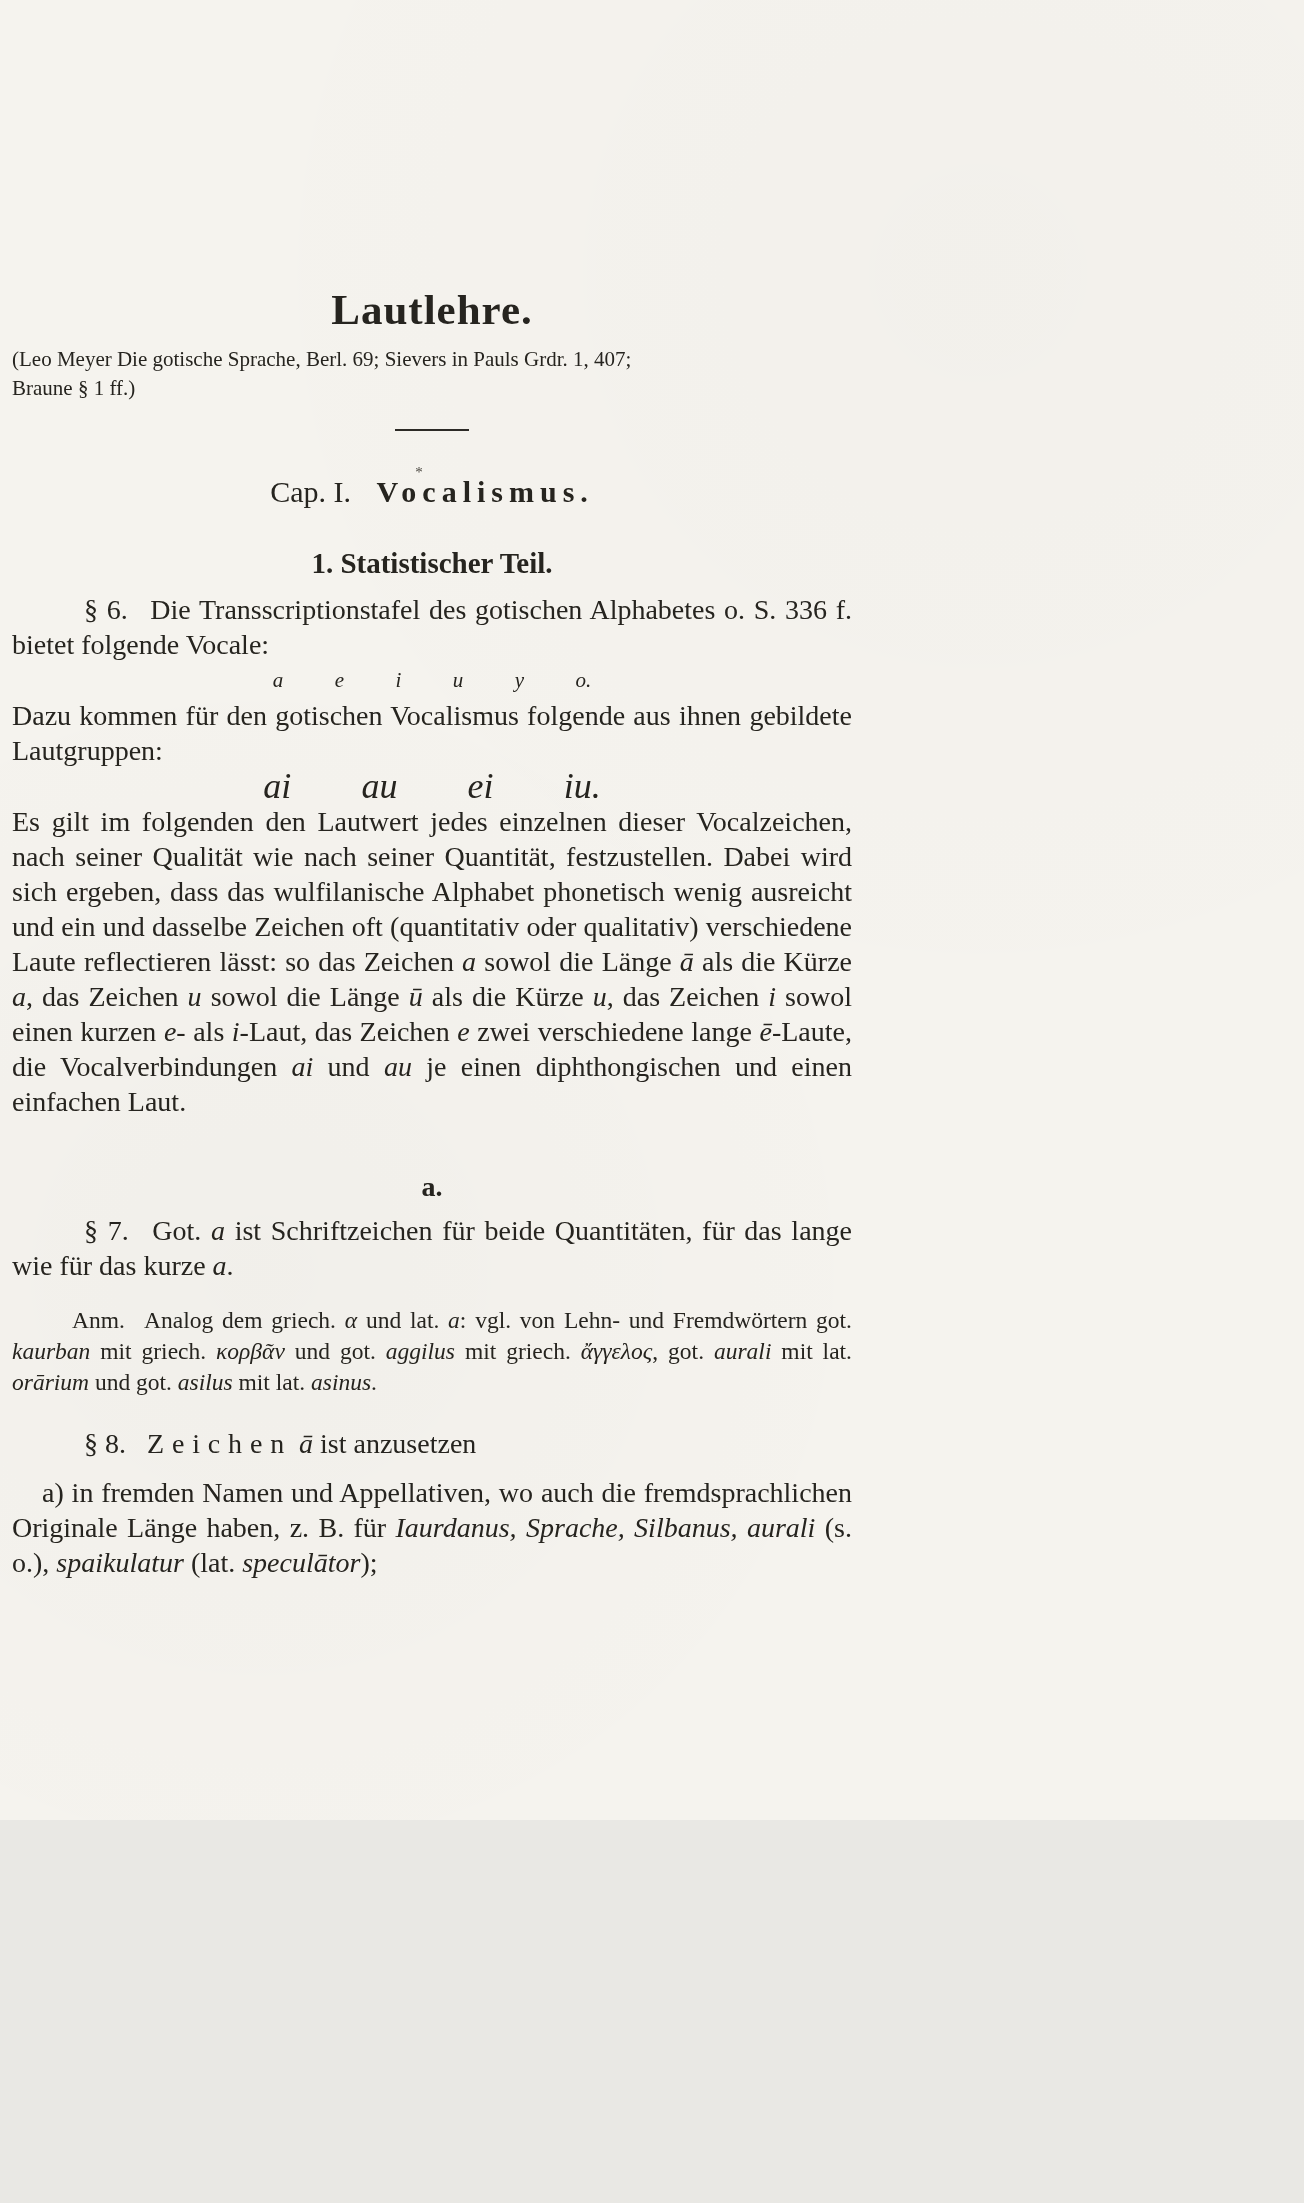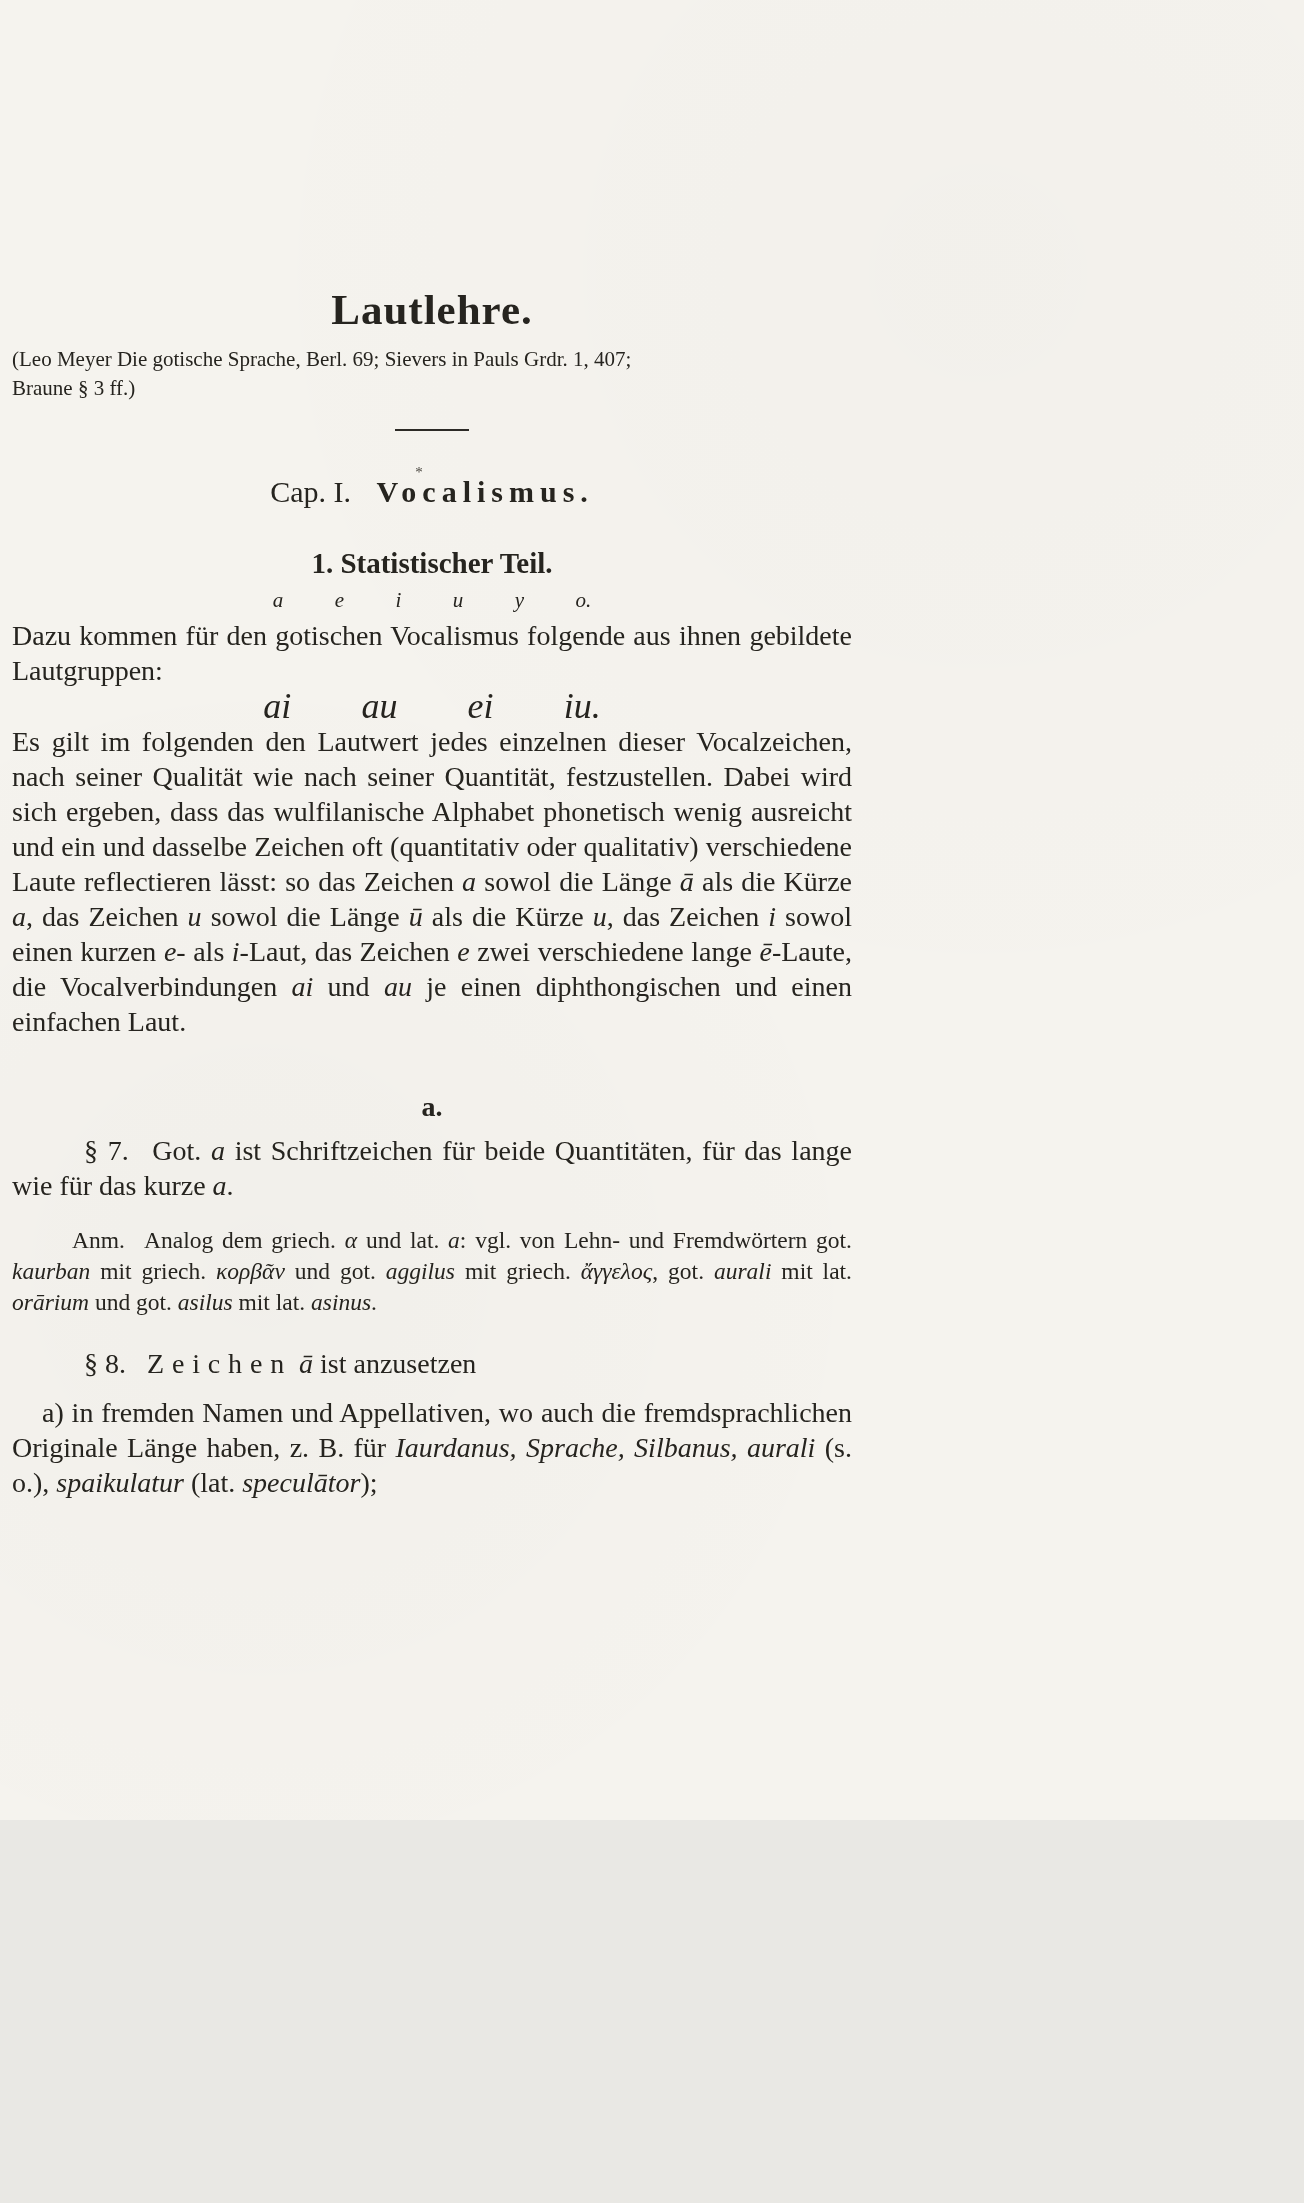--- a/index.html
+++ b/index.html
@@ -111,33 +111,34 @@
 </head>
 <body>
 
 <div class="scan-page">
   <div class="content">
 
     <div class="page-title">Lautlehre.</div>
 
     <div class="citation">
       <div>(Leo Meyer Die gotische Sprache, Berl. 69; Sievers in Pauls Grdr. 1, 407;</div>
-      <div>Braune § 3 ff.)</div>
+      <div>Braune § 1 ff.)</div>
     </div>
 
     <div class="rule"></div>
 
     <div class="chapter">
       <span class="chapter-mark">*</span>
       <span class="prefix">Cap. I.</span>
       <span class="sptitle">Vocalismus.</span>
     </div>
 
     <div class="section-heading">1. Statistischer Teil.</div>
 
+    <p class="body indent mt-sm"><span>§ 6.  Die Transscriptionstafel des gotischen Alphabetes o. S. 336 f. bietet folgende Vocale:</span></p>
 
     <div class="vowel-row">a e i u y o.</div>
 
     <p class="body"><span>Dazu kommen für den gotischen Vocalismus folgende aus ihnen gebildete Lautgruppen:</span></p>
 
     <div class="group-row">ai au ei iu.</div>
 
     <p class="body"><span>Es gilt im folgenden den Lautwert jedes einzelnen dieser Vocalzeichen, nach seiner Qualität wie nach seiner Quantität, festzustellen. Dabei wird sich ergeben, dass das wulfilanische Alphabet phonetisch wenig ausreicht und ein und dasselbe Zeichen oft (quantitativ oder qualitativ) verschiedene Laute reflectieren lässt: so das Zeichen </span><span class="it">a</span><span> sowol die Länge </span><span class="it">ā</span><span> als die Kürze </span><span class="it">a</span><span>, das Zeichen </span><span class="it">u</span><span> sowol die Länge </span><span class="it">ū</span><span> als die Kürze </span><span class="it">u</span><span>, das Zeichen </span><span class="it">i</span><span> sowol einen kurzen </span><span class="it">e-</span><span> als </span><span class="it">i</span><span>-Laut, das Zeichen </span><span class="it">e</span><span> zwei verschiedene lange </span><span class="it">ē</span><span>-Laute, die Vocalverbindungen </span><span class="it">ai</span><span> und </span><span class="it">au</span><span> je einen diphthongischen und einen einfachen Laut.</span></p>
 
     <div class="subhead">a.</div>

